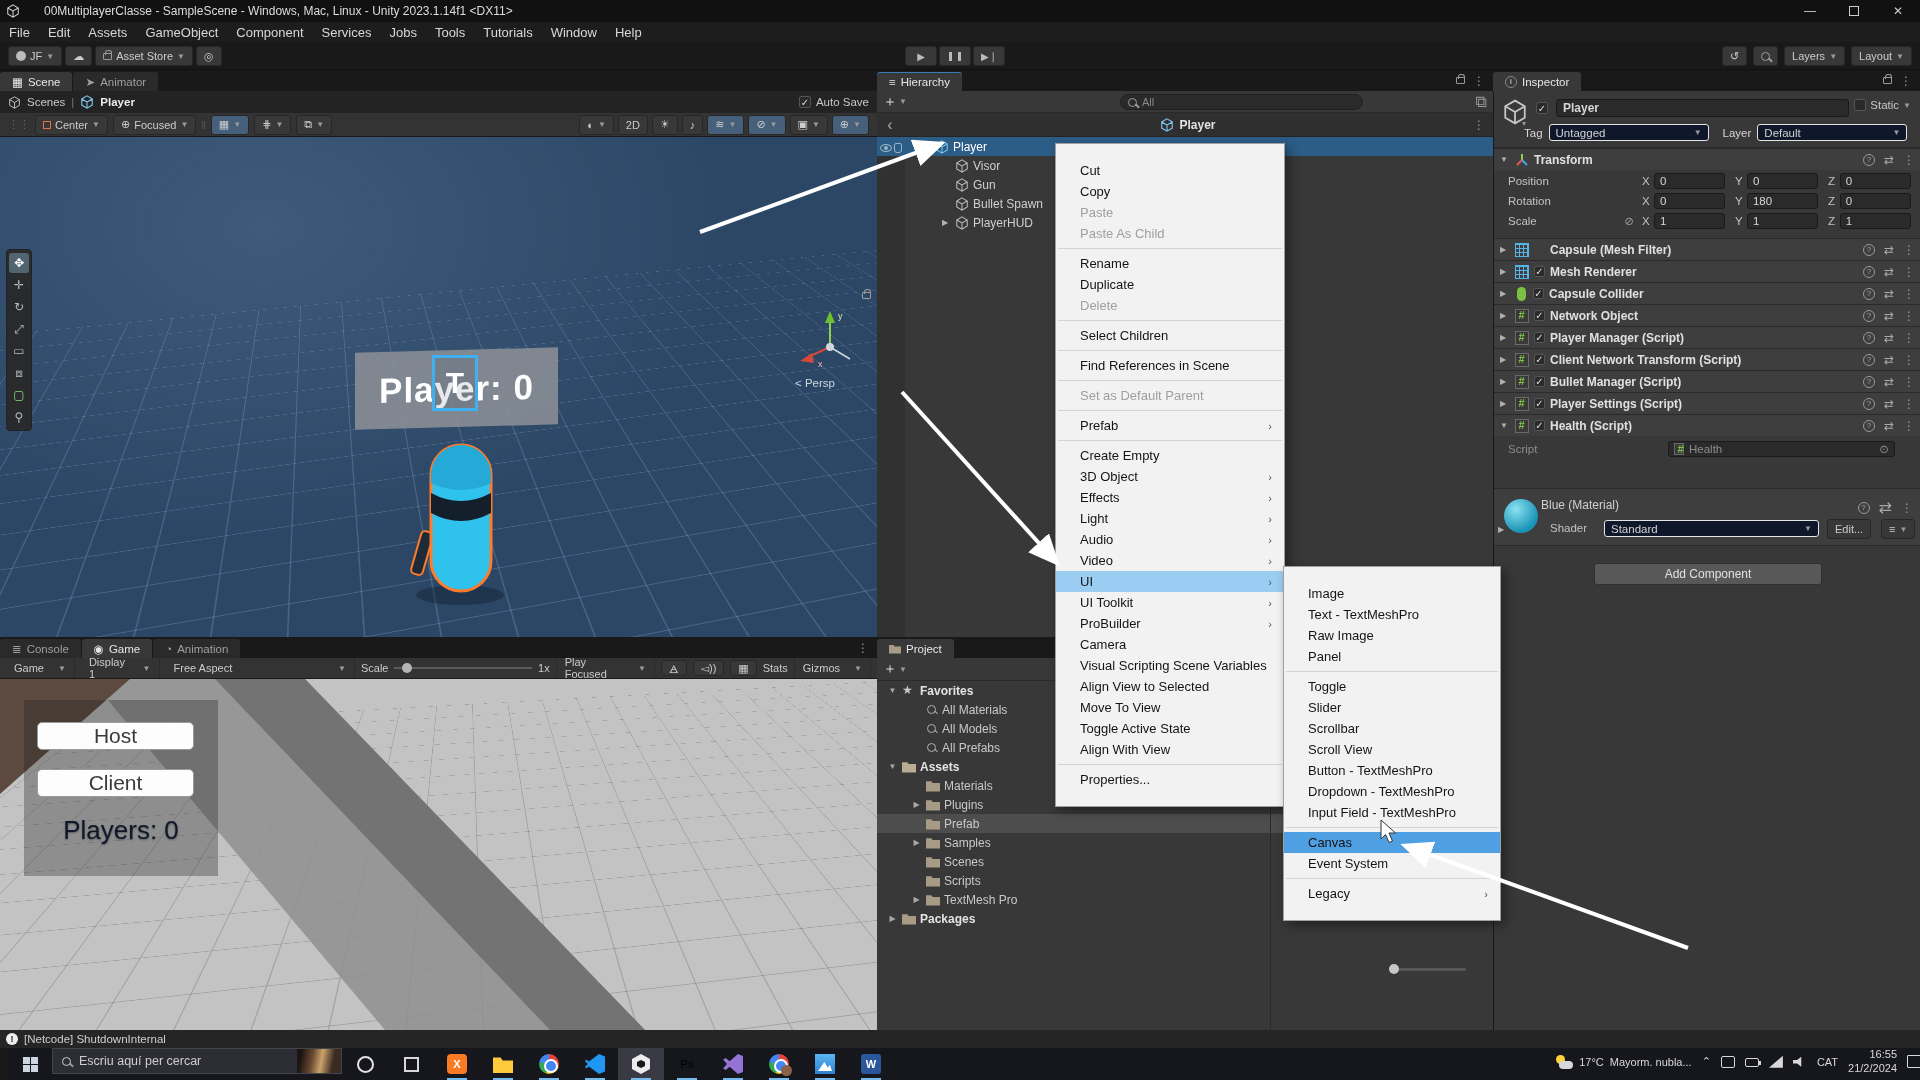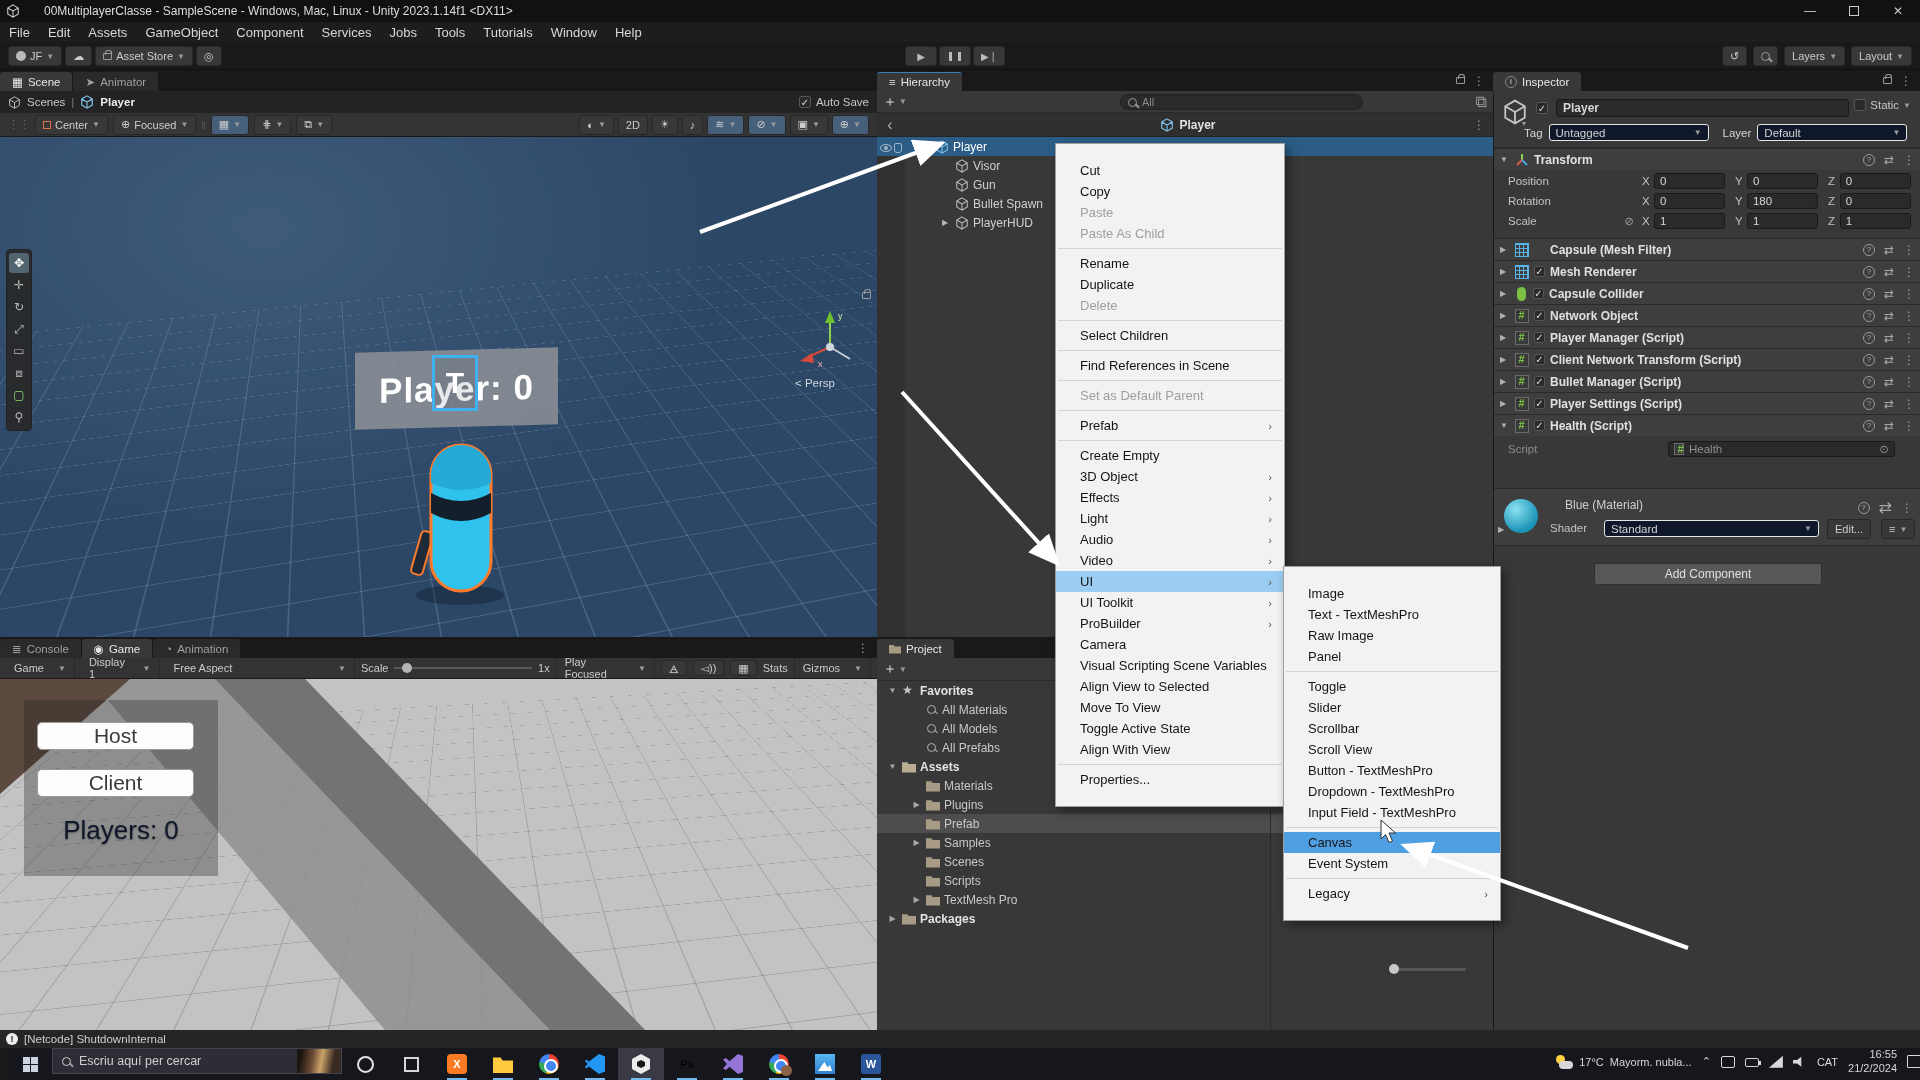--- a/index.html
+++ b/index.html
@@ -838,21 +838,21 @@
       <div class="field fval dim">
           <span class="cic ic-script" style="width:10px;height:12px;margin-right:5px"></span>
           <span>Health</span>
           <span style="margin-left:auto">⊙</span>
         </div>
     </div>
   </div>
 
   <div style="position:absolute;left:0;top:418px;width:427px;border-top:1px solid #2a2a2a;border-bottom:1px solid #2a2a2a;height:58px;background:#3e3e3e">
     <div class="matsphere" style="position:absolute;left:10px;top:10px"></div>
-    <span style="position:absolute;left:71px;top:9px;color:#cfcfcf;font-size:12px">Blue (Material)</span>
+    <span style="position:absolute;left:47px;top:9px;color:#cfcfcf;font-size:12px">Blue (Material)</span>
     <div class="cright" style="position:absolute;right:8px;top:9px">
         <span class="qic">?</span>
         <span>⇄</span>
         <span class="kebab">⋮</span>
       </div>
     <span class="cexp" style="position:absolute;left:4px;top:36px">▶</span>
     <span style="position:absolute;left:56px;top:33px;color:#c2c2c2;font-size:11.5px">Shader</span>
     <div class="drop" style="position:absolute;left:110px;top:31px;width:215px">
         <span>Standard</span>
         <span class="caret" style="margin-left:auto">▼</span>

